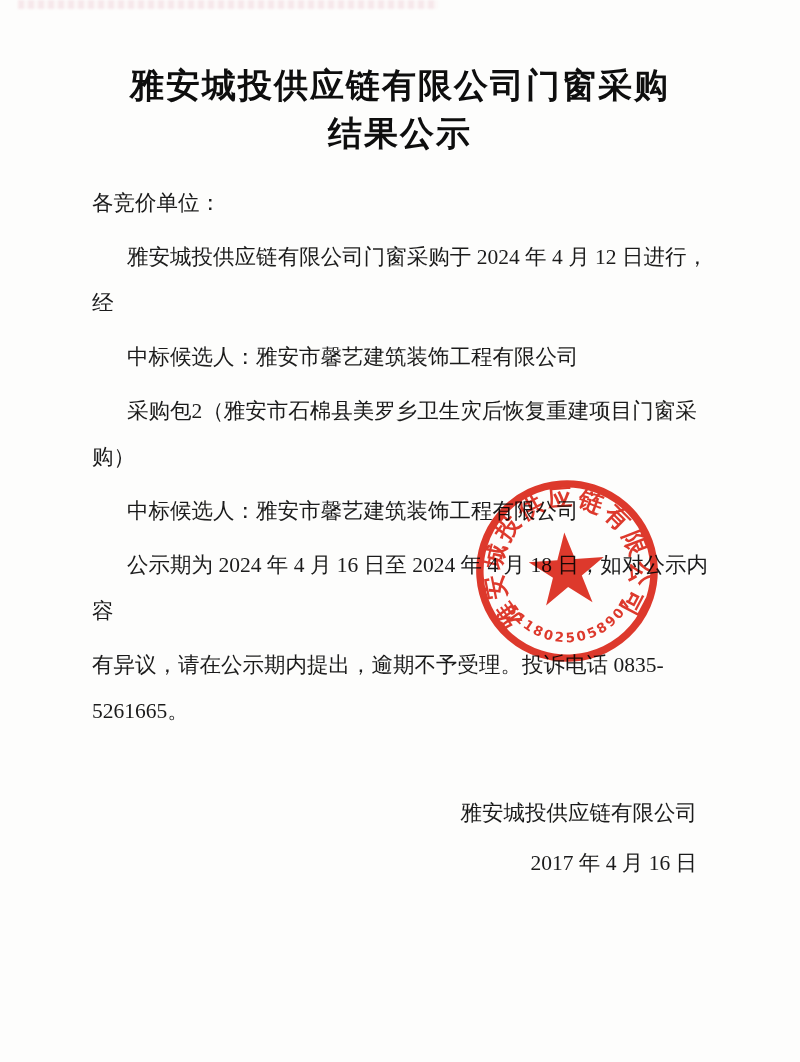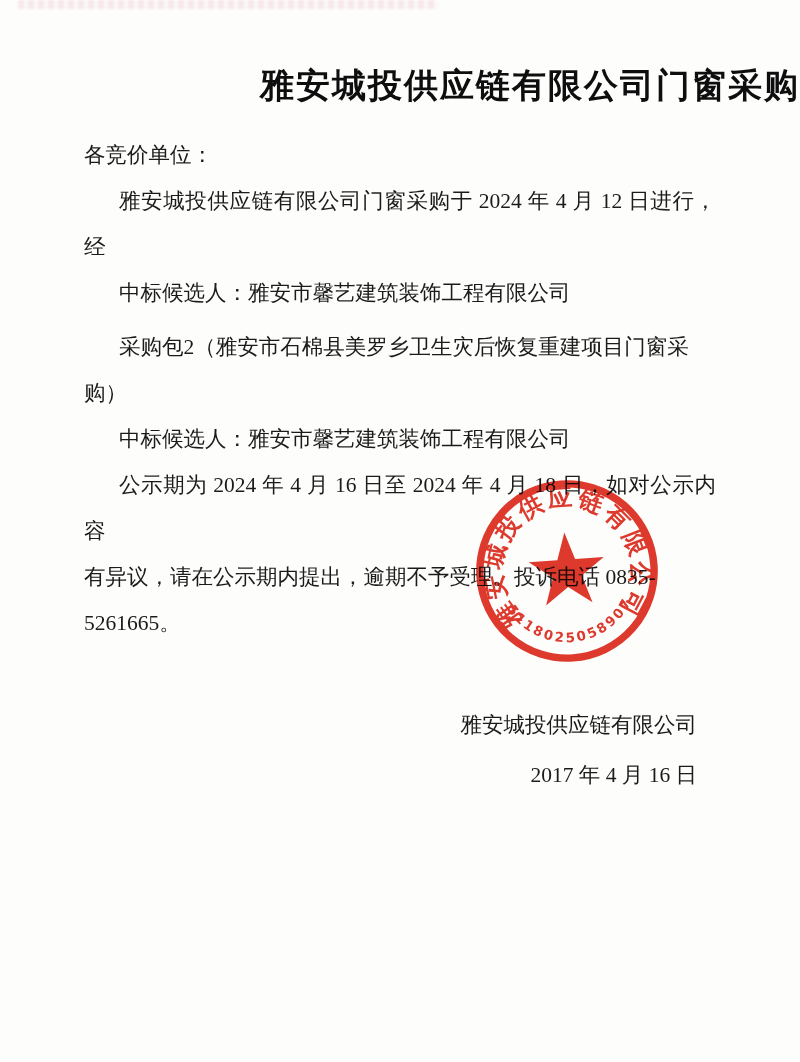--- a/index.html
+++ b/index.html
@@ -15,34 +15,34 @@
   
   .top-artifact{
     position:absolute;top:0;left:18px;width:420px;height:9px;
     background:repeating-linear-gradient(90deg,
       rgba(214,120,140,.28) 0 6px, rgba(214,120,140,.08) 6px 10px);
     filter:blur(1.2px);
     opacity:.55;
   }
   .title-block{
     margin:62px 0 0 0;
-    text-align:right;
+    text-align:center;
     font-weight:700;
     font-size:34px;
     line-height:48px;
     letter-spacing:2px;
     color:#0e0e0e;
   }
   .content{
     width:632px;
     margin:22px 0 0 84px;
     font-size:21.5px;
     line-height:46px;
   }
-  .content p{margin:0;}
+  .content p{margin:8px;}
   .indent{text-indent:35px;}
   .jl{text-align:justify;text-align-last:justify;}
   .gap-top{margin-top:8px !important;}
   .bold{font-weight:400;}
   .signature{
     margin-top:56px;
     padding-right:103px;
     text-align:right;
     font-size:21.5px;
     line-height:46px;
@@ -73,20 +73,21 @@
 </style>
 </head>
 <body>
 
 <div class="page">
 
   <div class="top-artifact"></div>
 
   <div class="title-block">
     <div>雅安城投供应链有限公司门窗采购</div>
+    <div>结果公示</div>
   </div>
 
   <div class="content">
     <p>各竞价单位：</p>
     <p class="indent jl">雅安城投供应链有限公司门窗采购于 2024 年 4 月 12 日进行，经</p>
 
     <p class="indent"><span>中标候选人：</span><span class="bold">雅安市馨艺建筑装饰工程有限公司</span></p>
 
     <p class="indent gap-top">采购包2（雅安市石棉县美罗乡卫生灾后恢复重建项目门窗采购）</p>
     <p class="indent"><span>中标候选人：</span><span class="bold">雅安市馨艺建筑装饰工程有限公司</span></p>

